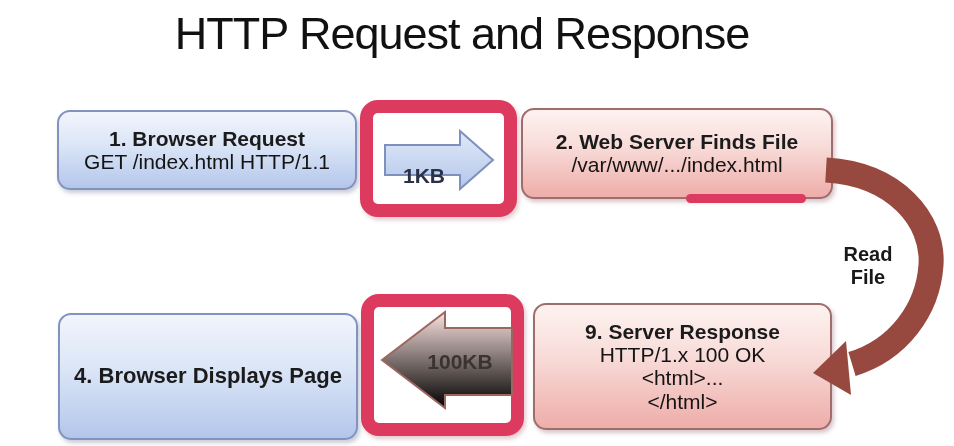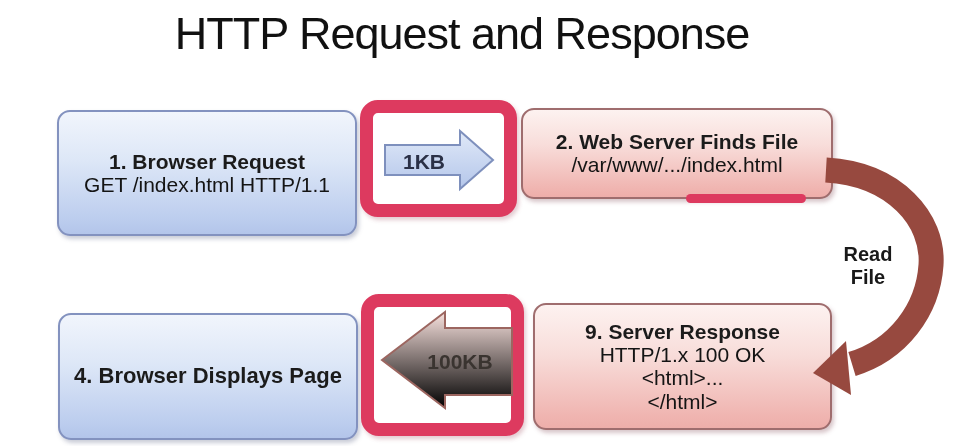--- a/index.html
+++ b/index.html
@@ -21,42 +21,42 @@
   .box.blue {
     background:linear-gradient(180deg,#f1f5fc 0%,#dde7f7 40%,#bccdee 88%,#b3c5ea 100%);
     border:2px solid #8392bf;
     box-shadow:2px 3px 4px rgba(100,110,140,.35);
   }
   .box.pink {
     background:linear-gradient(180deg,#fdf2f0 0%,#f8ddda 40%,#f0b5b1 90%,#eeaeaa 100%);
     border:2px solid #9f6d6e;
     box-shadow:2px 3px 4px rgba(140,90,100,.35);
   }
-  #box1 { left:57px;  top:110px; width:300px; height:126px;text-align:right; }
+  #box1 { left:57px;  top:110px; width:300px; height:80px;text-align:right; }
   #box2 { left:521px; top:108px; width:312px; height:91px; }
   #box3 { left:533px; top:303px; width:299px; height:127px; }
   #box4 { left:58px;  top:305px; width:300px; height:127px;margin-top:8px; }
   .box-heading { font-weight:bold; font-size:21px; color:#1b1b1b; line-height:1.1; }
   .box-detail  { font-size:21px; color:#141414; line-height:1.12; }
   #box4 .box-heading { font-size:22px; }
   .frame {
     position:absolute; border:13px solid #dd3a5f; border-radius:18px; background:#ffffff;
     box-shadow:2px 3px 4px rgba(160,80,100,.3); z-index:2;
   }
   #frame1 { left:360px; top:100px; width:157px; height:117px; }
   #frame2 { left:361px; top:294px; width:163px; height:142px; }
   .arrow-svg { position:absolute; z-index:3; overflow:visible; }
   #arrow-request  { left:378px; top:125px; }
   #arrow-response { left:378px; top:308px; }
   #arrow-read { left:800px; top:150px; z-index:4; }
   .arrow-label {
     position:absolute; z-index:5; text-align:center;
     font-weight:bold; font-size:21px; color:#2b3147;
   }
-  #label-request  { left:388px; top:150px; width:72px; }
+  #label-request  { left:388px; top:164px; width:72px; }
   #label-response { left:418px; top:350px; width:84px; color:#3a3430; }
   #label-read {
     left:836px; top:243px; width:64px; z-index:5;
     font-weight:bold; font-size:20px; color:#191919; line-height:1.15; 
   }
   .underline-mark {
     position:absolute; left:686px; top:194px; width:120px; height:9px;
     background:#dd3a5f; border-radius:5px; z-index:2;
   }
 </style>

